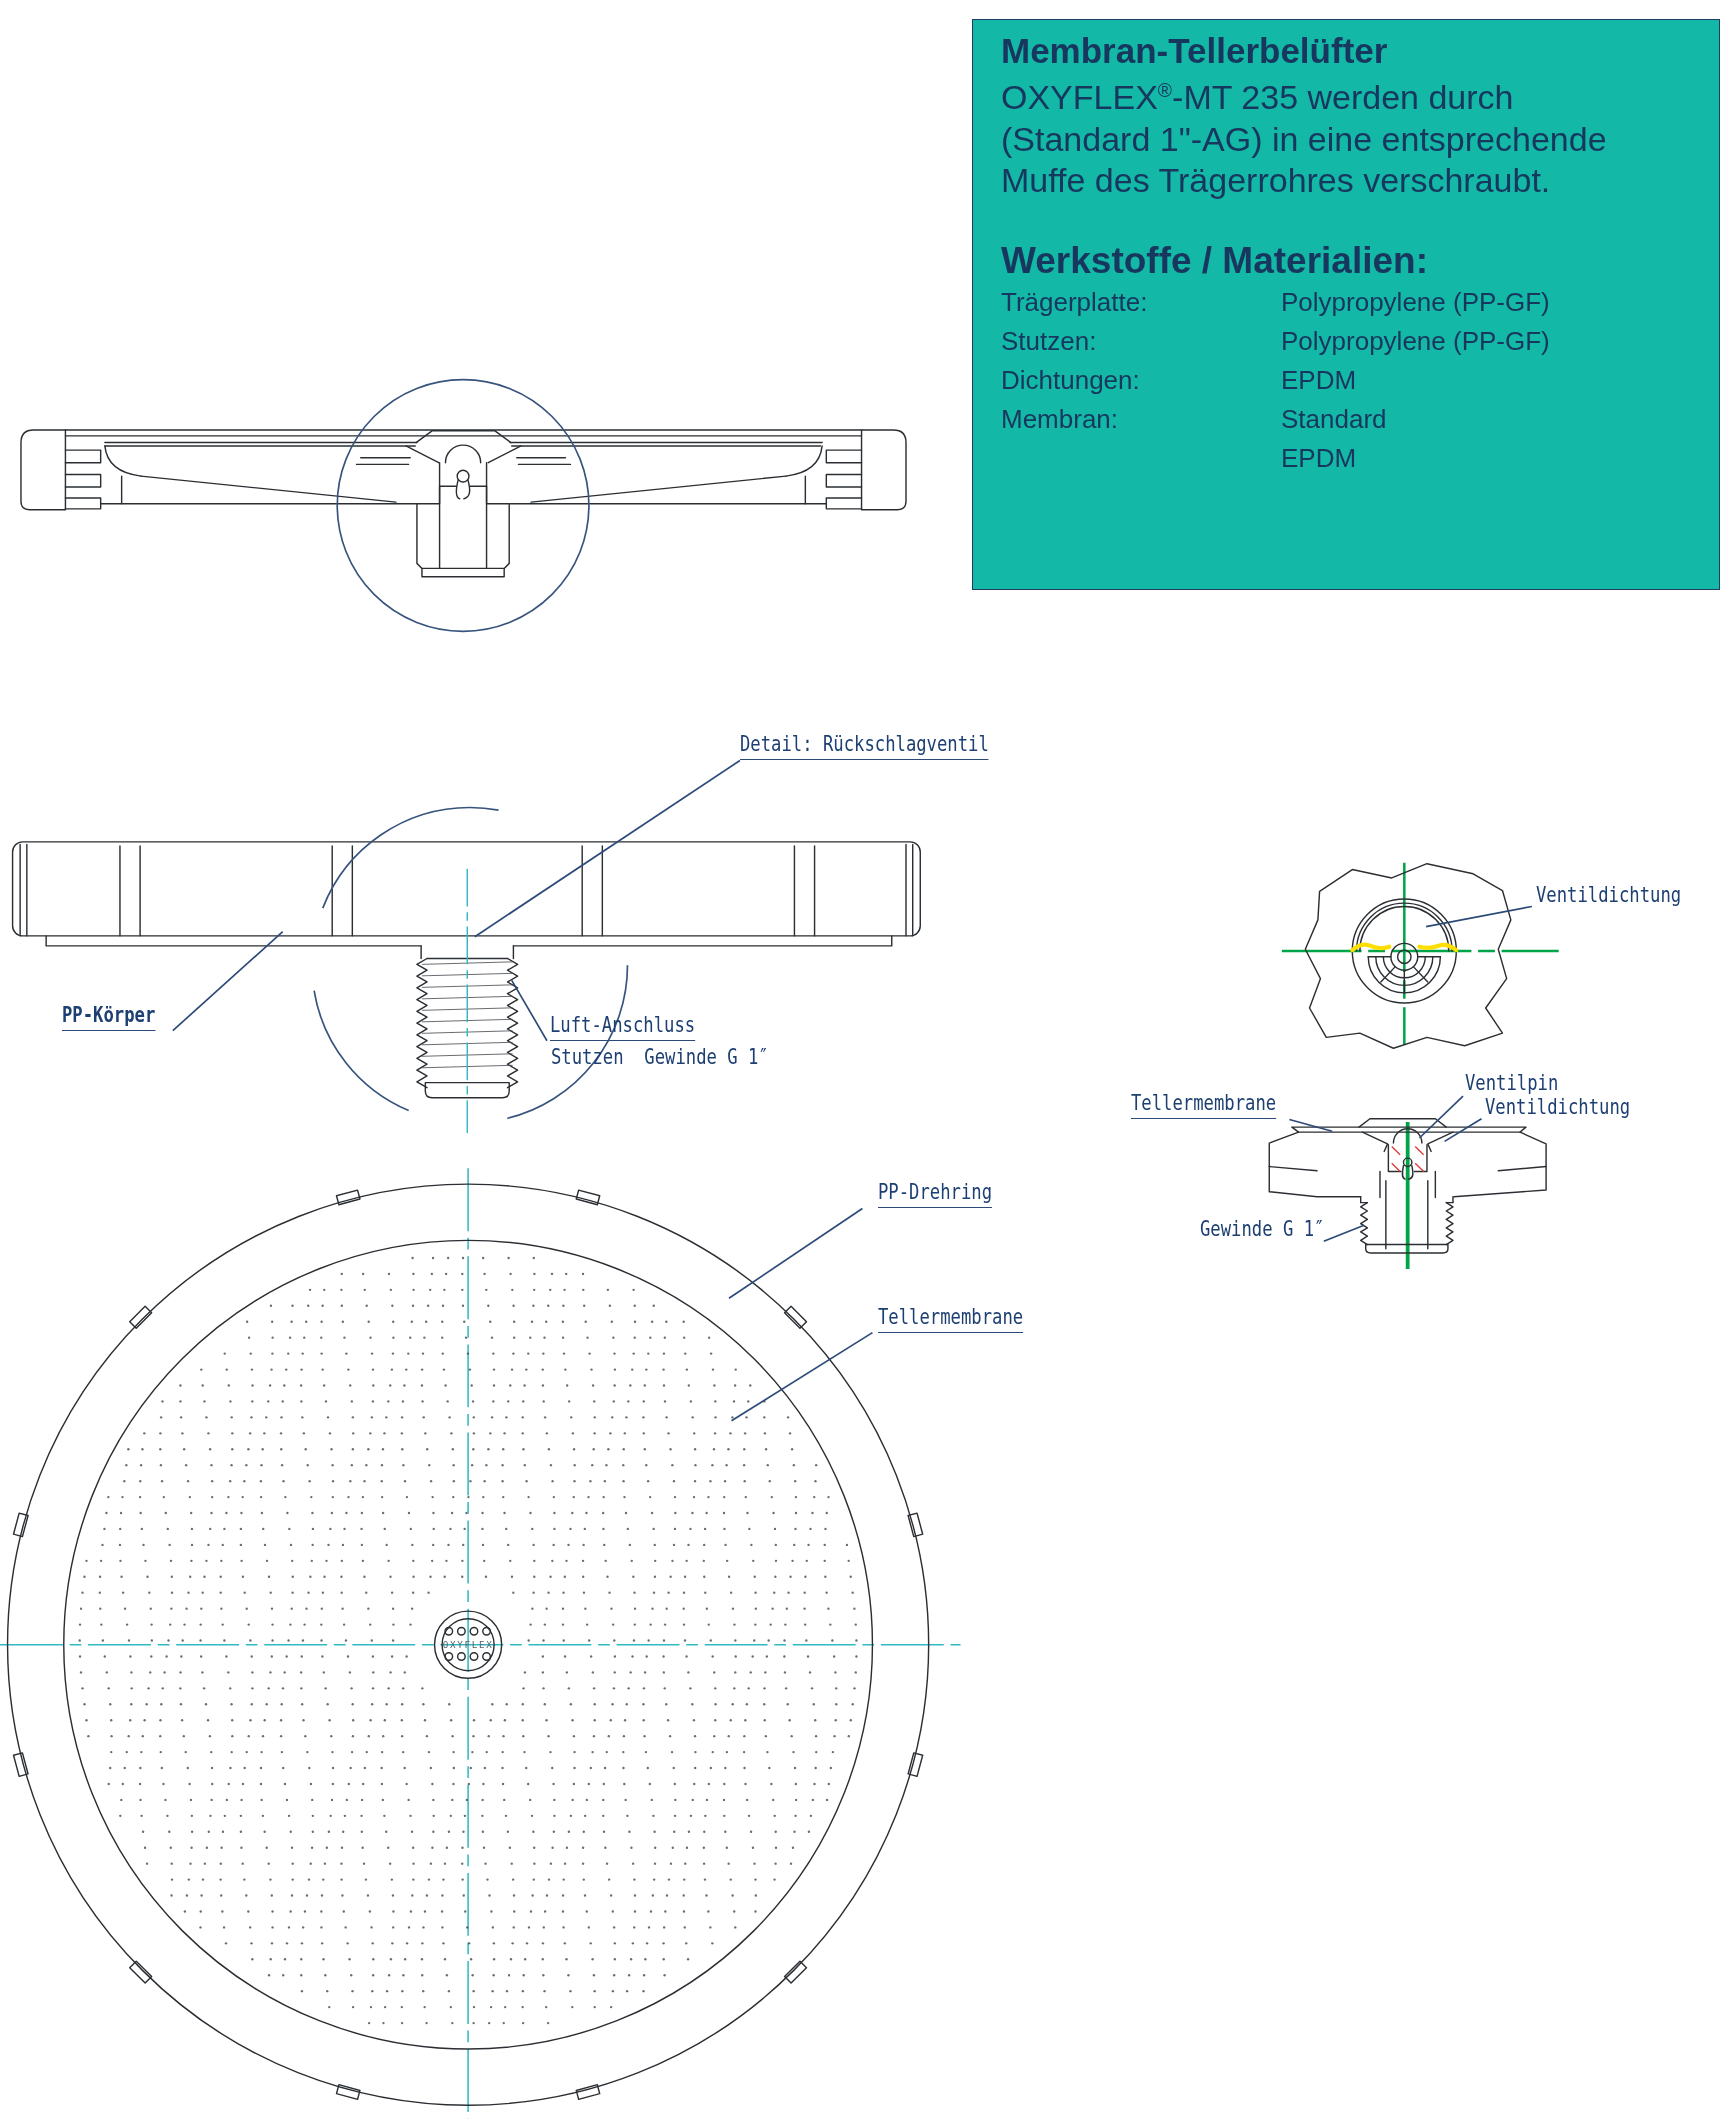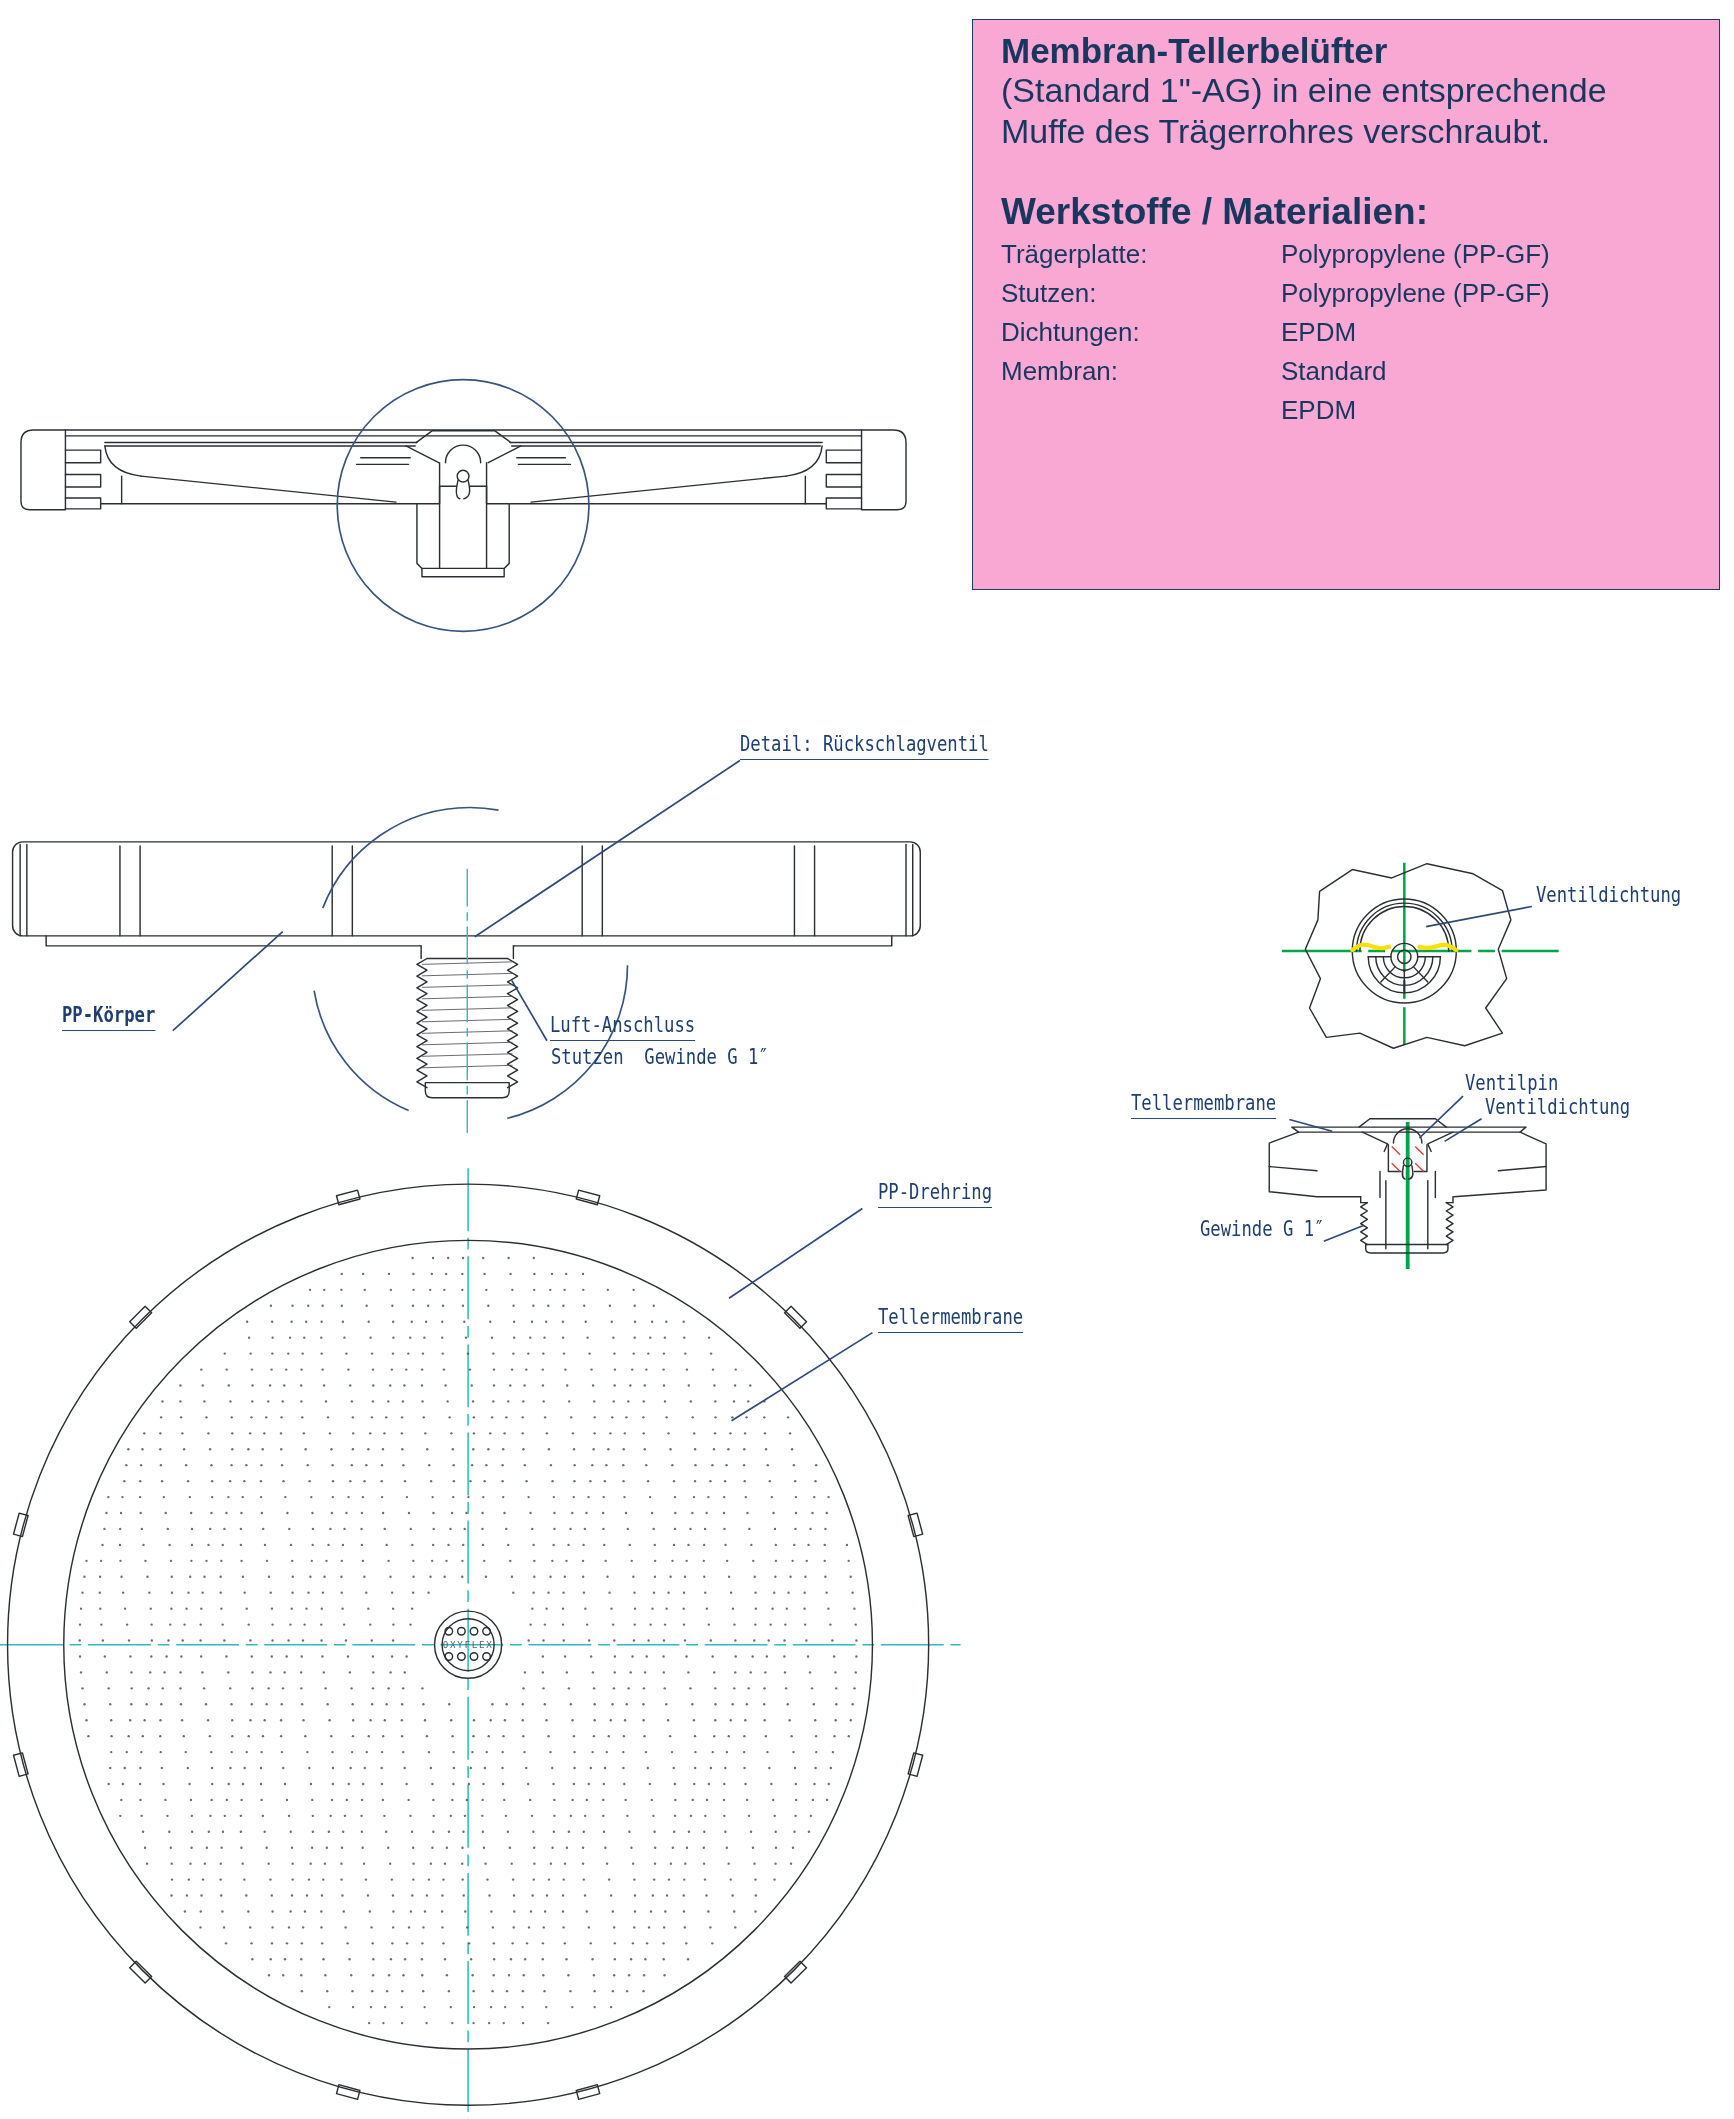--- a/index.html
+++ b/index.html
@@ -17,21 +17,21 @@
   .clx{fill:none;stroke:var(--cyan);stroke-width:1.8;stroke-dasharray:75 8 14 8;}
   .gl{fill:none;stroke:var(--green);stroke-width:3;}
   .gl2{fill:none;stroke:var(--green);stroke-width:4.5;}
   .yl{fill:none;stroke:var(--yellow);stroke-width:5;stroke-linecap:round;}
   .rl{fill:none;stroke:var(--red);stroke-width:1.6;}
   .ldr{fill:none;stroke:var(--leader);stroke-width:2;}
   .dot{fill:#3f4a52;opacity:.8;}
   .hubtext{font-family:"DejaVu Sans Mono",monospace;font-size:11px;fill:#5a6168;letter-spacing:2px;}
 
   .infobox{position:absolute;left:972px;top:18.5px;width:748px;height:571px;
-           border:1.7px solid #1e3c64;box-sizing:border-box;background:#f9a8d4;
+           border:1.7px solid #1e3c64;box-sizing:border-box;background:#14b8a6;
            padding:11.7px 25px 0 28px;color:var(--navy);}
   .ib-title{font-size:35px;font-weight:bold;line-height:39px;}
   .ib-para div{font-size:34px;line-height:41px;}
   .ib-para sup{font-size:19.3px;}
   .ib-heading{font-size:37px;font-weight:bold;line-height:42px;margin-top:39px;}
   .ib-table{margin-top:1.7px;}
   .ib-row{display:flex;font-size:26px;line-height:39px;}
   .ib-row .lbl{width:280px;flex:0 0 280px;}
 
   .cad{position:absolute;font-family:"DejaVu Sans Mono",monospace;font-size:21px;line-height:23.5px;
@@ -1657,20 +1657,21 @@
       <path class="ldr" d="M1578,1479 L1626,1460"></path>
       <path class="ldr" d="M1028,1440 L869,1547"></path>
       <path class="ldr" d="M1040,1588 L872,1693"></path>
       <path class="ldr" d="M1537,1334 L1588,1348"></path>
     </g>
   </svg>
 
   <div class="infobox">
     <div class="ib-title">Membran-Tellerbelüfter</div>
     <div class="ib-para">
+      <div><span>OXYFLEX</span><sup>®</sup><span>-MT 235 werden durch</span></div>
       <div>(Standard 1"-AG) in eine entsprechende</div>
       <div>Muffe des Trägerrohres verschraubt.</div>
     </div>
     <div class="ib-heading">Werkstoffe / Materialien:</div>
     <div class="ib-table">
       <div class="ib-row">
         <span class="lbl">Trägerplatte:</span>
         <span class="val">Polypropylene (PP-GF)</span>
       </div>
       <div class="ib-row">

